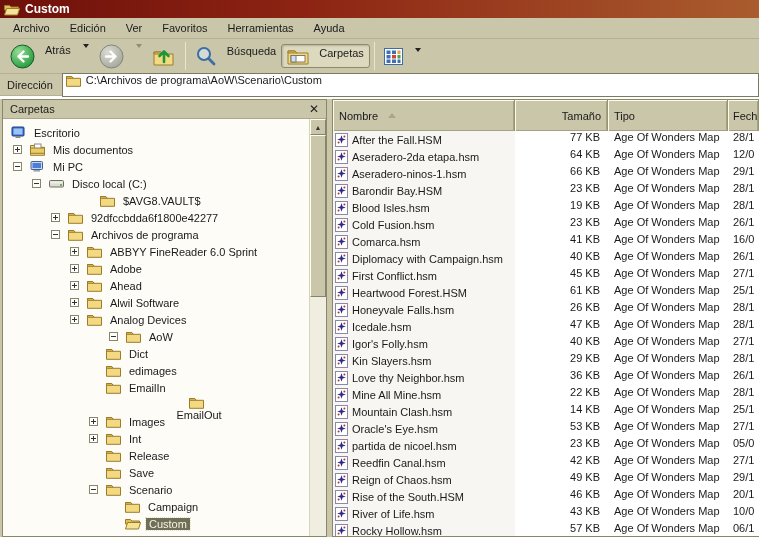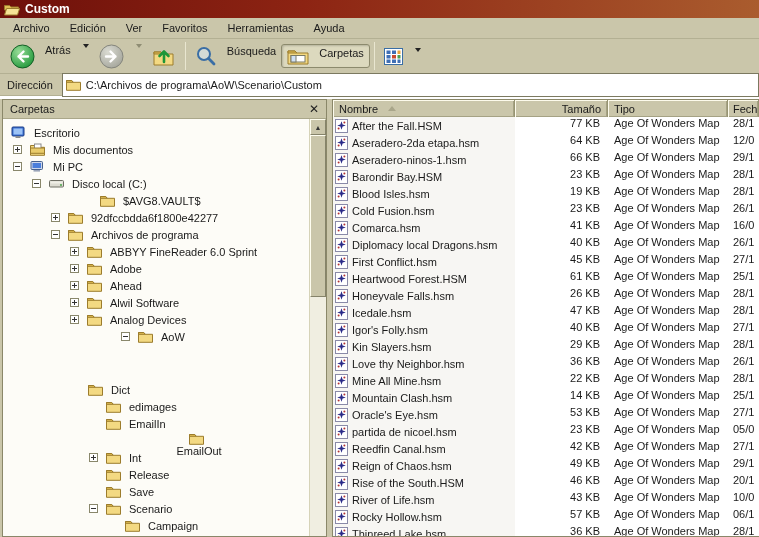--- a/index.html
+++ b/index.html
@@ -24,21 +24,21 @@
   .tb-sep { width:1px; height:28px; background:#a29f80; border-right:1px solid #e9e6d0; margin:0 4px; flex:none; }
   .dd { width:0; height:0; border-left:3px solid transparent; border-right:3px solid transparent;
         border-top:4px solid #222; margin-left:2px; }
   .dd.dis { border-top-color:#8f8d74; }
 
   
   .addressbar { height:22px; background:#cac6aa; display:flex; align-items:center;
                 padding:0 0 0 7px; border-bottom:1px solid #b3b093; }
   .address-label { margin-right:9px; }
   .address-input { flex:1; height:24px; background:#fff; border:1px solid #7b7960;
-                   display:flex; align-items:center; padding-left:3px; gap:5px; overflow:hidden; white-space:nowrap; }
+                   display:flex; align-items:flex-start; padding-left:3px; gap:5px; overflow:hidden; white-space:nowrap; }
   .gap2 { height:3px; background:#fff; }
 
   
   .content { display:flex; height:438px; background:#cac6aa; padding-left:2px; }
 
   
   .leftpane { width:325px; flex:none; display:flex; flex-direction:column;
               border:1px solid #8a8769; background:#fdfcf7; overflow:hidden; }
   .leftpane-header { height:19px; flex:none; background:#cac6aa; display:flex; align-items:center;
                      padding:0 7px; border-bottom:1px solid #aaa78a; }
@@ -63,21 +63,21 @@
             border-right-color:#85836a; border-bottom-color:#85836a;
             display:flex; align-items:center; justify-content:center; font-size:7px; color:#333; }
   .sb-thumb { height:162px; flex:none; background:#cac6aa; border:1px solid #fffef0;
               border-right-color:#85836a; border-bottom-color:#85836a; }
 
   .splitter { width:5px; flex:none; }
 
   
   .rightpane { flex:1; border:1px solid #8a8769; border-right:none; background:#fff;
                display:flex; flex-direction:column; overflow:hidden; }
-  .list-header { display:flex; height:17px; flex:none; }
+  .list-header { display:flex; height:31px; flex:none; }
   .hcell { background:#cac6aa; border-right:1px solid #979472;
            box-shadow:inset 1px 1px 0 #fdfbec, inset -1px -1px 0 #a5a284;
            display:flex; align-items:center; padding:0 6px; flex:none; overflow:hidden; white-space:nowrap; }
   .h-name { width:182px; }
   .h-size { width:93px; justify-content:flex-end; }
   .h-type { width:120px; }
   .h-date { flex:1; padding-left:5px; }
   .sort-arrow { width:0; height:0; border-left:4px solid transparent; border-right:4px solid transparent;
                 border-bottom:5px solid #a9a68a; margin-left:10px; }
   .list-body { flex:1; overflow:hidden; }
@@ -359,71 +359,84 @@
               <i class="v"></i>
             </span>
             <span class="ticon">
               <svg width="15" height="13" viewBox="0 0 15 13">
                 <path d="M0.5 2.5 h5.2 l1.6 1.8 h7.2 v8 h-14 z" fill="#f3d982" stroke="#9c7c2c"></path>
                 <path d="M0.5 4.3 h6.8 l-1.6 -1.8 h-5.2 z" fill="#e0bd55" stroke="#9c7c2c"></path>
               </svg>
             </span>
             <span class="tlabel">Analog Devices</span>
           </div>
-          <div class="trow" style="padding-left: 71px; margin-left: 47px;">
+          <div class="trow" style="padding-left: 106px;">
             <span class="tbox">
               <i class="h"></i>
             </span>
             <span class="ticon">
               <svg width="15" height="13" viewBox="0 0 15 13">
                 <path d="M0.5 2.5 h5.2 l1.6 1.8 h7.2 v8 h-14 z" fill="#f3d982" stroke="#9c7c2c"></path>
                 <path d="M0.5 4.3 h6.8 l-1.6 -1.8 h-5.2 z" fill="#e0bd55" stroke="#9c7c2c"></path>
               </svg>
             </span>
             <span class="tlabel">AoW</span>
-          </div>
-          <div class="trow" style="padding-left: 68px; margin-top: 36px;">
-            <span class="tspacer"></span>
-            <span class="ticon">
-              <svg width="15" height="13" viewBox="0 0 15 13">
-                <path d="M0.5 2.5 h5.2 l1.6 1.8 h7.2 v8 h-14 z" fill="#f3d982" stroke="#9c7c2c"></path>
-                <path d="M0.5 4.3 h6.8 l-1.6 -1.8 h-5.2 z" fill="#e0bd55" stroke="#9c7c2c"></path>
-              </svg>
-            </span>
-            <span class="tlabel">Dict</span>
           </div>
           <div class="trow" style="padding-left: 86px;">
             <span class="tspacer"></span>
             <span class="ticon">
               <svg width="15" height="13" viewBox="0 0 15 13">
                 <path d="M0.5 2.5 h5.2 l1.6 1.8 h7.2 v8 h-14 z" fill="#f3d982" stroke="#9c7c2c"></path>
                 <path d="M0.5 4.3 h6.8 l-1.6 -1.8 h-5.2 z" fill="#e0bd55" stroke="#9c7c2c"></path>
               </svg>
             </span>
-            <span class="tlabel">edimages</span>
+            <span class="tlabel">Dict</span>
           </div>
           <div class="trow" style="padding-left: 86px;">
             <span class="tspacer"></span>
             <span class="ticon">
               <svg width="15" height="13" viewBox="0 0 15 13">
                 <path d="M0.5 2.5 h5.2 l1.6 1.8 h7.2 v8 h-14 z" fill="#f3d982" stroke="#9c7c2c"></path>
                 <path d="M0.5 4.3 h6.8 l-1.6 -1.8 h-5.2 z" fill="#e0bd55" stroke="#9c7c2c"></path>
               </svg>
             </span>
+            <span class="tlabel">edimages</span>
+          </div>
+          <div class="trow" style="padding-left: 86px;">
+            <span class="tspacer"></span>
+            <span class="ticon">
+              <svg width="15" height="13" viewBox="0 0 15 13">
+                <path d="M0.5 2.5 h5.2 l1.6 1.8 h7.2 v8 h-14 z" fill="#f3d982" stroke="#9c7c2c"></path>
+                <path d="M0.5 4.3 h6.8 l-1.6 -1.8 h-5.2 z" fill="#e0bd55" stroke="#9c7c2c"></path>
+              </svg>
+            </span>
             <span class="tlabel">EmailIn</span>
           </div>
           <div class="trow" style="padding-left: 86px; flex-direction: column;">
             <span class="tspacer"></span>
             <span class="ticon">
               <svg width="15" height="13" viewBox="0 0 15 13">
                 <path d="M0.5 2.5 h5.2 l1.6 1.8 h7.2 v8 h-14 z" fill="#f3d982" stroke="#9c7c2c"></path>
                 <path d="M0.5 4.3 h6.8 l-1.6 -1.8 h-5.2 z" fill="#e0bd55" stroke="#9c7c2c"></path>
               </svg>
             </span>
             <span class="tlabel">EmailOut</span>
+          </div>
+          <div class="trow" style="padding-left: 86px;">
+            <span class="tbox">
+              <i class="h"></i>
+              <i class="v"></i>
+            </span>
+            <span class="ticon">
+              <svg width="15" height="13" viewBox="0 0 15 13">
+                <path d="M0.5 2.5 h5.2 l1.6 1.8 h7.2 v8 h-14 z" fill="#f3d982" stroke="#9c7c2c"></path>
+                <path d="M0.5 4.3 h6.8 l-1.6 -1.8 h-5.2 z" fill="#e0bd55" stroke="#9c7c2c"></path>
+              </svg>
+            </span>
+            <span class="tlabel">Images</span>
           </div>
           <div class="trow" style="padding-left: 86px;">
             <span class="tbox">
               <i class="h"></i>
               <i class="v"></i>
             </span>
             <span class="ticon">
               <svg width="15" height="13" viewBox="0 0 15 13">
                 <path d="M0.5 2.5 h5.2 l1.6 1.8 h7.2 v8 h-14 z" fill="#f3d982" stroke="#9c7c2c"></path>
                 <path d="M0.5 4.3 h6.8 l-1.6 -1.8 h-5.2 z" fill="#e0bd55" stroke="#9c7c2c"></path>
@@ -635,21 +648,21 @@
         <div class="frow">
           <span class="c-name">
             <span class="ficon">
               <svg width="13" height="14" viewBox="0 0 13 14">
                 <rect x="0.5" y="0.5" width="12" height="13" fill="#fff" stroke="#8a8aa8"></rect>
                 <path d="M6.5 2.2 L7.6 5.4 L10.8 6.5 L7.6 7.6 L6.5 10.8 L5.4 7.6 L2.2 6.5 L5.4 5.4 Z" fill="#2b2b88"></path>
                 <circle cx="9.4" cy="3.6" r="1" fill="#b23030"></circle>
                 <circle cx="3.6" cy="9.4" r="1" fill="#b23030"></circle>
               </svg>
             </span>
-            <span>Diplomacy local Dragons.hsm</span>
+            <span>Diplomacy with Campaign.hsm</span>
           </span>
           <span class="c-size">40 KB</span>
           <span class="c-type">Age Of Wonders Map</span>
           <span class="c-date">26/1</span>
         </div>
         <div class="frow">
           <span class="c-name">
             <span class="ficon">
               <svg width="13" height="14" viewBox="0 0 13 14">
                 <rect x="0.5" y="0.5" width="12" height="13" fill="#fff" stroke="#8a8aa8"></rect>

